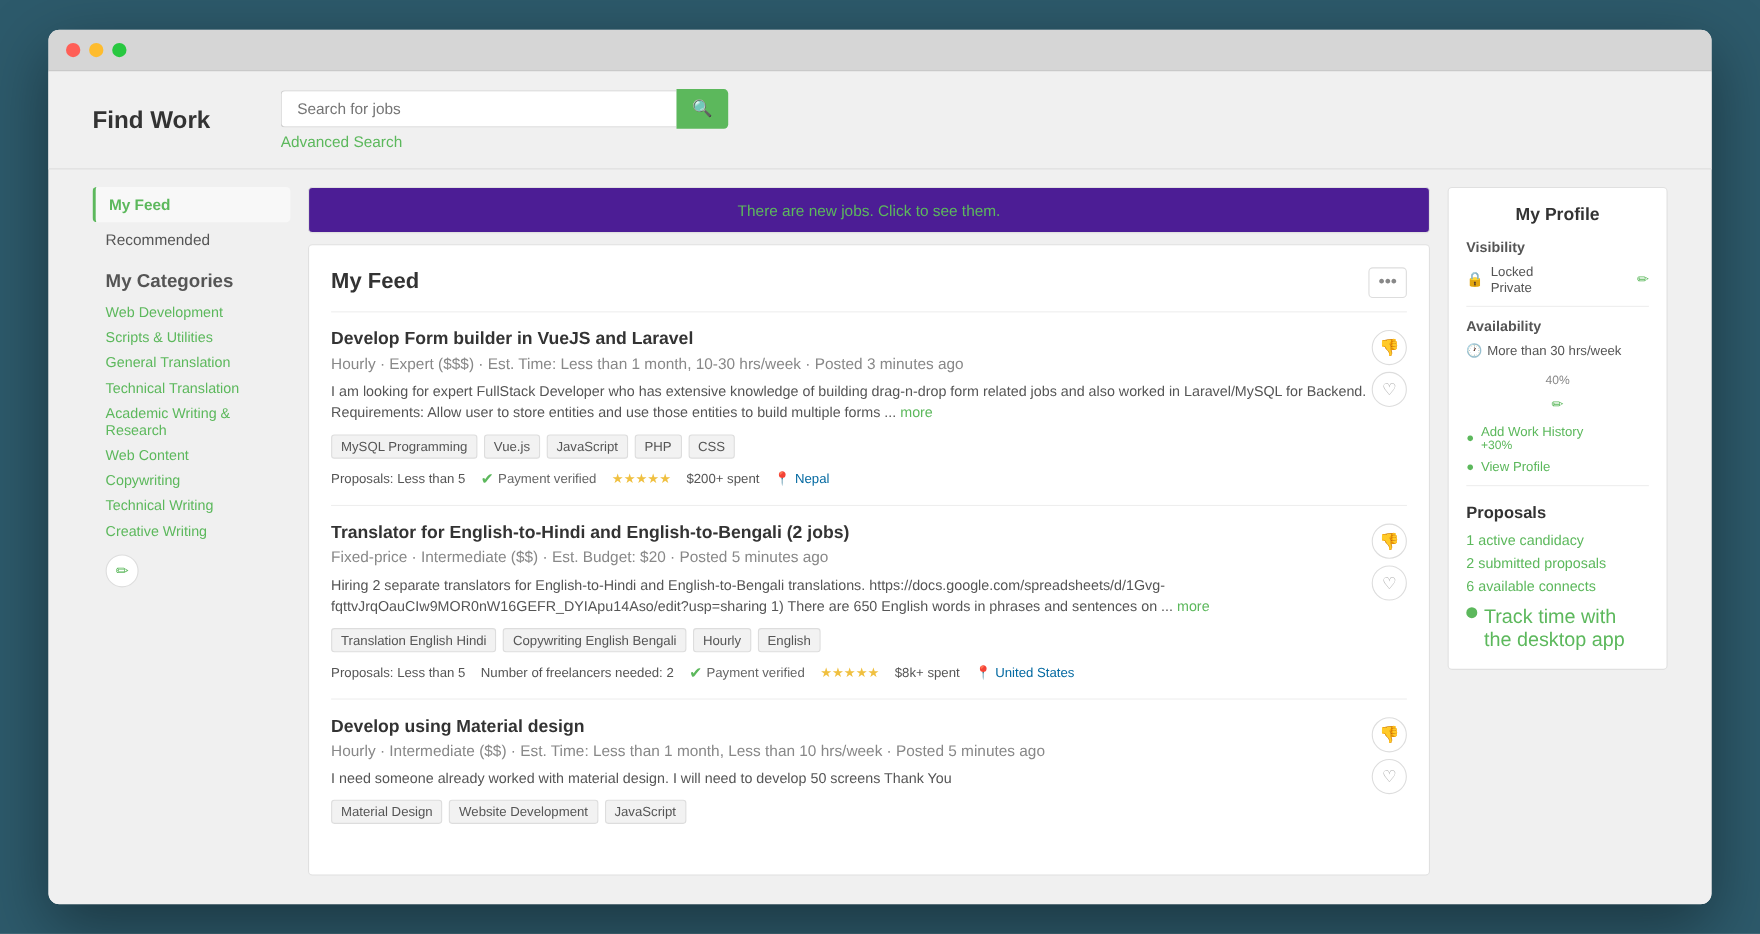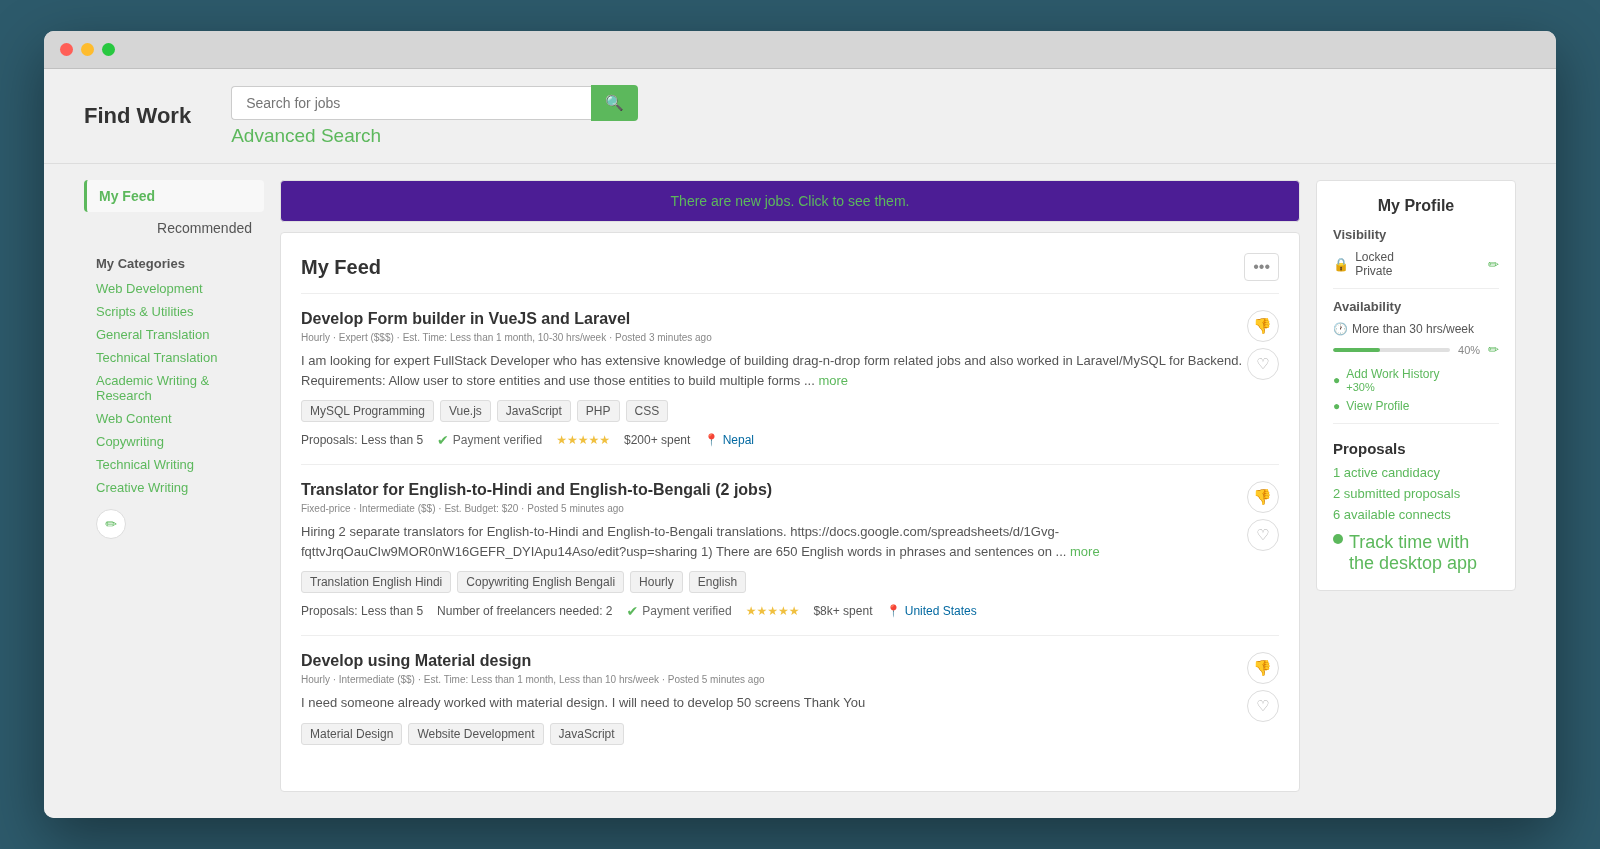--- a/index.html
+++ b/index.html
@@ -50,20 +50,21 @@
     .header-title {
       font-size: 22px;
       font-weight: 600;
       color: #333;
       margin-right: 20px;
     }
     .search-area {
       display: flex;
       flex-direction: column;
       gap: 4px;
+      margin-left: 24px;
     }
     .search-row {
       display: flex;
       align-items: center;
     }
     .search-input {
       width: 360px;
       padding: 8px 14px;
       border: 1px solid #ccc;
       border-right: none;
@@ -77,21 +78,21 @@
       background: #5cb85c;
       border: none;
       padding: 9px 14px;
       border-radius: 0 4px 4px 0;
       cursor: pointer;
       color: white;
       font-size: 15px;
     }
     .advanced-search-link {
       color: #5cb85c;
-      font-size: 19px;
+      font-size: 14px;
       cursor: pointer;
       text-decoration: none;
     }
     .main-content {
       display: flex;
       gap: 0;
       padding: 16px 40px;
     }
     .sidebar {
       width: 180px;
@@ -106,24 +107,23 @@
       color: #555;
     }
     .sidebar-item.active {
       color: #5cb85c;
       border-left: 3px solid #5cb85c;
       background: #f8f8f8;
       font-weight: 600;
     }
     .sidebar-item.recommended {
       color: #555;
-      text-align: right;
     }
     .sidebar-section-title {
-      font-size: 13px;
+      font-size: 17px;
       font-weight: 600;
       color: #555;
       padding: 12px 12px 6px;
     }
     .sidebar-category {
       padding: 4px 12px;
       font-size: 13px;
       color: #5cb85c;
       cursor: pointer;
     }
@@ -191,21 +191,21 @@
       align-items: flex-start;
     }
     .job-card-content { flex: 1; }
     .job-title {
       font-size: 16px;
       font-weight: 600;
       color: #333;
       margin-bottom: 4px;
     }
     .job-meta {
-      font-size: 10px;
+      font-size: 14px;
       color: #888;
       margin-bottom: 8px;
     }
     .job-desc {
       font-size: 13px;
       color: #555;
       line-height: 1.5;
       margin-bottom: 10px;
     }
     .job-desc a {
@@ -304,20 +304,21 @@
       margin-bottom: 6px;
       display: flex;
       align-items: center;
       gap: 4px;
     }
     .progress-bar-wrap {
       display: flex;
       align-items: center;
       gap: 8px;
       margin-bottom: 10px;
+      flex-direction: column;
     }
     .progress-bar-bg {
       flex: 1;
       height: 4px;
       background: #e0e0e0;
       border-radius: 2px;
       overflow: hidden;
     }
     .progress-bar-fill {
       height: 100%;

